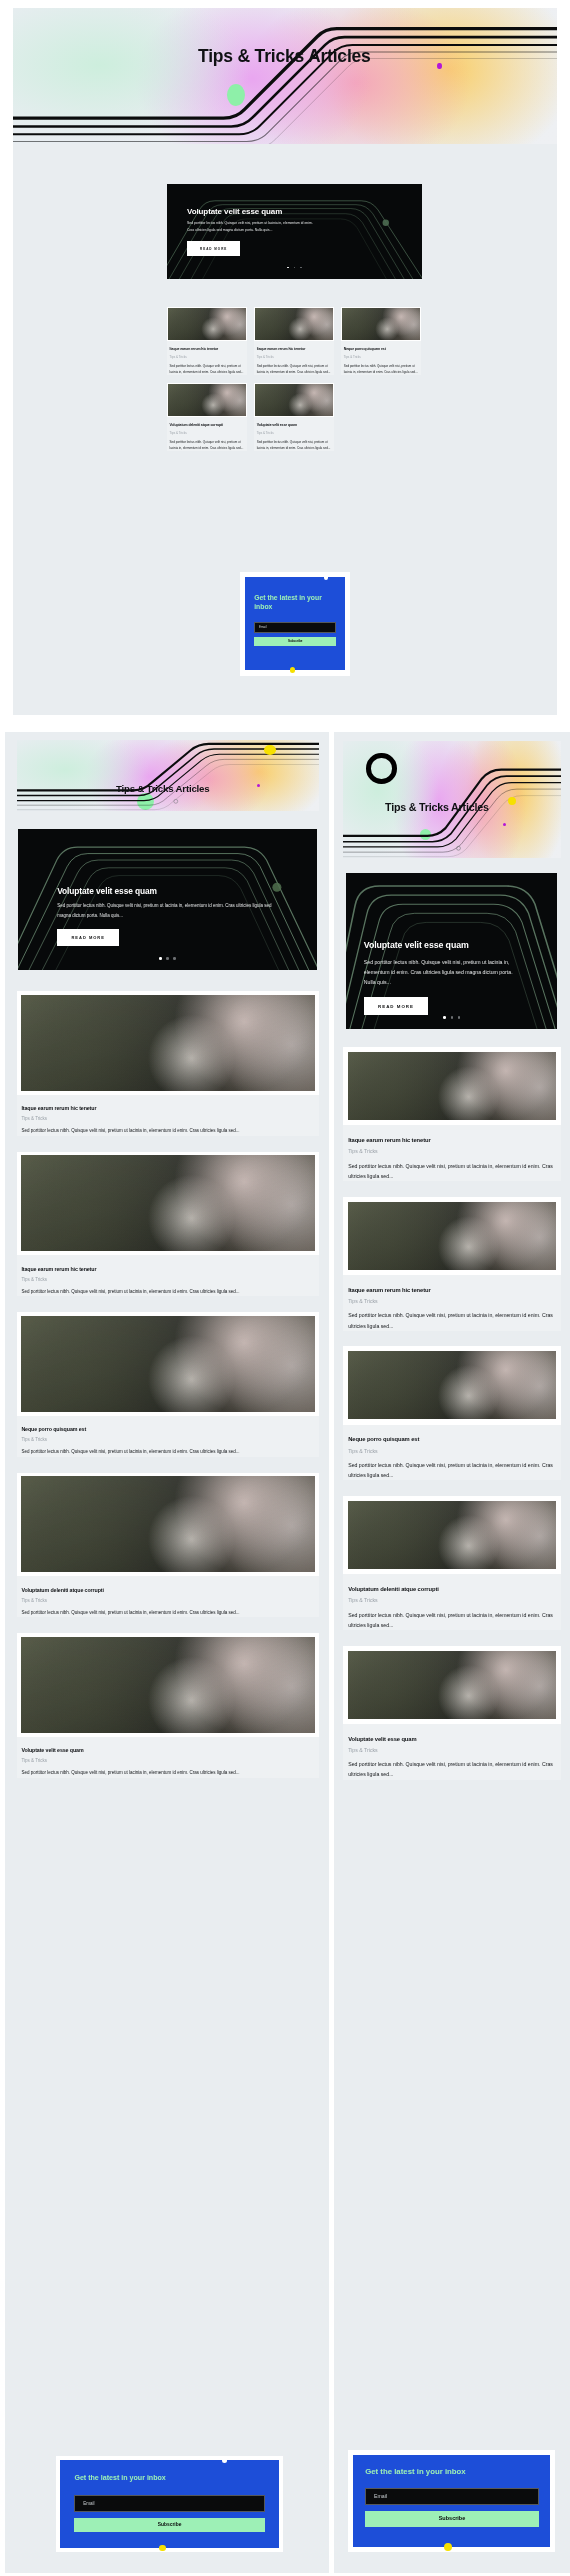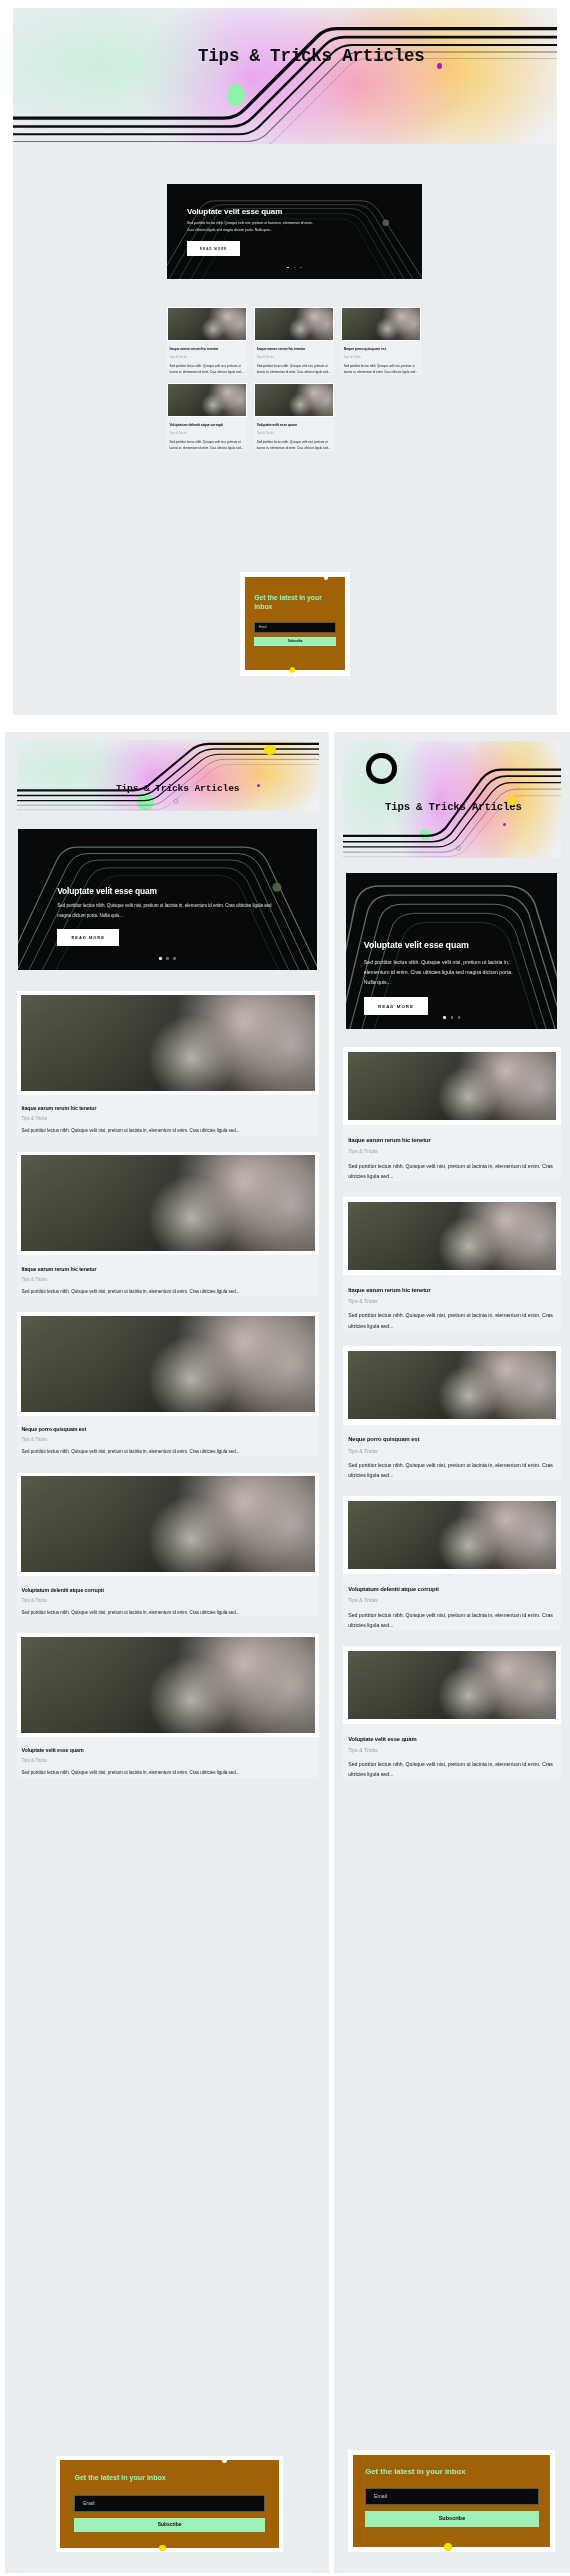--- a/index.html
+++ b/index.html
@@ -17,21 +17,20 @@
   
   .banner {
     position: relative;
     overflow: hidden;
     background:
       radial-gradient(ellipse 45% 90% at 16% 42%, #cdeedd 0%, rgba(205,238,221,0) 62%),
       radial-gradient(ellipse 34% 105% at 44% 52%, #e9a6f0 0%, rgba(233,166,240,0) 64%),
       radial-gradient(ellipse 32% 100% at 63% 55%, #f4a6b8 0%, rgba(244,166,184,0) 66%),
       radial-gradient(ellipse 34% 110% at 80% 45%, #f9cf6c 0%, rgba(249,207,108,0) 68%),
       linear-gradient(100deg, #e8edf1 0%, #e8edf1 18%, #eef0f3 100%);
-    font-family: Liberation Mono, monospace;
   }
   .banner .ttl {
     position: absolute;
     font-weight: 700;
     color: #101114;
     letter-spacing: -0.2px;
     white-space: nowrap;
     z-index: 4;
   }
   .banner svg { position: absolute; inset: 0; width: 100%; height: 100%; z-index: 3; }
@@ -71,21 +70,21 @@
       linear-gradient(115deg, #4a4f38 0%, #36392c 28%, #2a2c26 55%, #7d7366 100%);
     background-color: #32352b;
   }
   .card-img-wrap { background: #fff; }
   .card h3 { color: #0e1013; font-weight: 700; letter-spacing: -0.1px; }
   .card .cat { color: #9aa1a8; }
   .card .exc { color: #14171a; }
 
   
   .news-outer { background: #fff; }
-  .news { position: relative; background: #a16207; overflow: visible; }
+  .news { position: relative; background: #1d4ed8; overflow: visible; }
   .news h3 { color: #9df0b6; font-weight: 700; }
   .news .field {
     background: #0a0b0c; border: 0.6px solid #55585a; color: #c9ced2;
     display: flex; align-items: center;
   }
   .news .sub {
     background: #9df0b6; color: #0a0b0c; font-weight: 700; text-align: center;
   }
   .news .badge-w { position: absolute; background: #fff; border-radius: 50%; z-index: 6; }
   .news .badge-y { position: absolute; background: #f6e000; border-radius: 50%; z-index: 6; }

